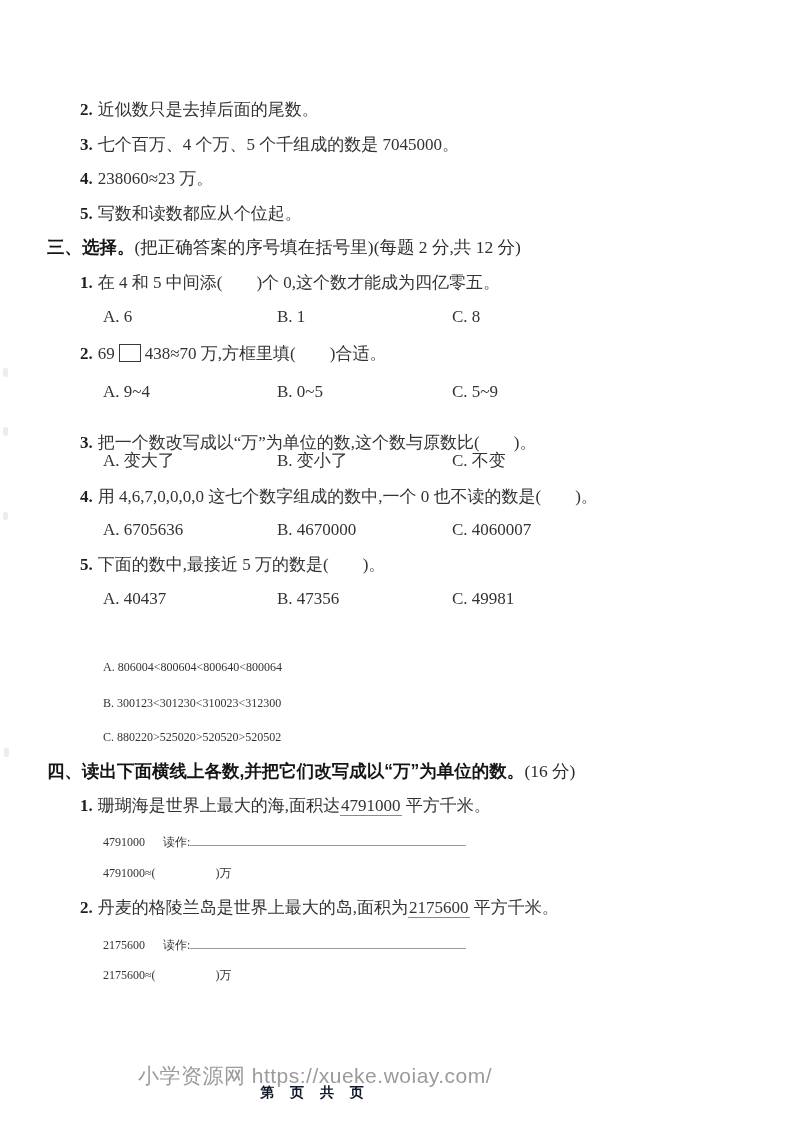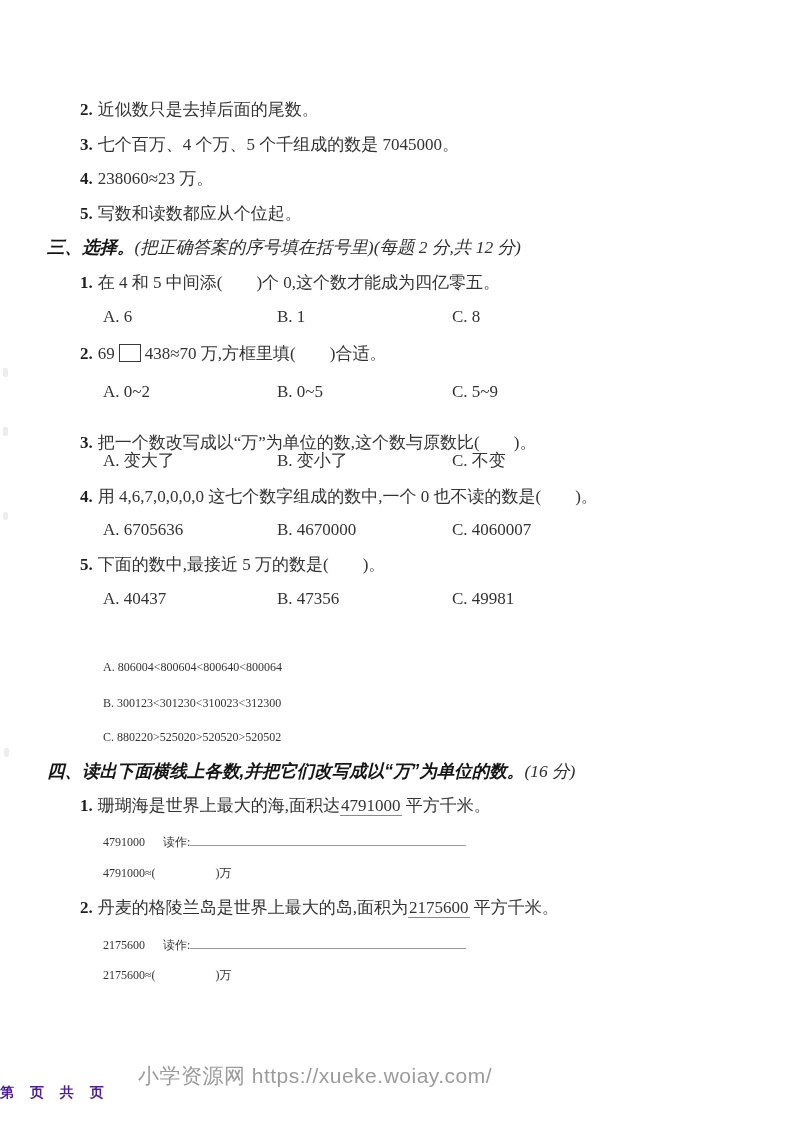--- a/index.html
+++ b/index.html
@@ -7,21 +7,21 @@
     position:relative; width:630px; height:1122px; background:#ffffff;
     font-family:"Liberation Serif","DejaVu Serif",serif;
     color:#333333; overflow:hidden;
   }
   .row { position:absolute; left:80px; font-size:17px; line-height:22px; white-space:nowrap; }
   .qnum { font-weight:bold; color:#1f1f1f; margin-right:5px; }
   .jbracket { position:absolute; left:611px; top:0; color:#444444; }
   .judge-line { width:713px; }
   .sec-title {
     position:absolute; left:47px; font-size:17.5px; line-height:23px; white-space:nowrap;
-    font-family:"Liberation Sans","DejaVu Sans",sans-serif; font-weight:bold; color:#151515;font-style:italic;
+    font-family:"Liberation Sans","DejaVu Sans",sans-serif; font-weight:bold; color:#151515;
   }
   .sec-sub { font-weight:normal; font-family:"Liberation Serif","DejaVu Serif",serif; color:#2e2e2e; }
   .opt-row { position:absolute; left:103px; font-size:17px; line-height:22px; white-space:nowrap; }
   .optA { display:inline-block; width:174px; }
   .optB { display:inline-block; width:175px; }
   .sub-row { position:absolute; left:103px; font-size:12px; line-height:22px; white-space:nowrap; }
   .blankbox {
     display:inline-block; width:20px; height:16px; border:1.6px solid #3a3a3a;
     vertical-align:-3px; margin:0 4px;
   }
@@ -30,23 +30,23 @@
   .blankline {
     display:inline-block; width:276px; height:14px;
     border-bottom:1.6px solid #9a9a9a; vertical-align:baseline;
   }
   .footer-site {
     position:absolute; left:0; width:100%; text-align:center; top:1062px;
     font-family:"Liberation Sans","DejaVu Sans",sans-serif;
     font-size:21px; color:#9b9b9b; letter-spacing:0.5px;
   }
   .footer-page {
-    position:absolute; left:0; width:100%; top:1084px;
+    position:absolute; left:0; width:100%; text-align:center; top:1084px;
     font-family:"Liberation Sans","DejaVu Sans",sans-serif;
-    font-size:14px; color:#4c1d95; font-weight:bold; letter-spacing:6px;
+    font-size:14px; color:#0f172a; font-weight:bold; letter-spacing:6px;
   }
   .smudge { position:absolute; background:#ededed; border-radius:2px; }
 </style>
 </head>
 <body>
 
 <div class="page">
 
   <div class="row judge-line" style="top:99px">
     <span class="qnum">2.</span><span>近似数只是去掉后面的尾数。</span>
@@ -73,21 +73,21 @@
     <span class="qnum">1.</span><span>在 4 和 5 中间添(　　)个 0,这个数才能成为四亿零五。</span>
   </div>
   <div class="opt-row" style="top:306px">
     <span class="optA">A. 6</span><span class="optB">B. 1</span><span>C. 8</span>
   </div>
 
   <div class="row" style="top:343px">
     <span class="qnum">2.</span><span>69</span><span class="blankbox"></span><span>438≈70 万,方框里填(　　)合适。</span>
   </div>
   <div class="opt-row" style="top:381px">
-    <span class="optA">A. 0~2</span><span class="optB">B. 0~5</span><span>C. 5~9</span>
+    <span class="optA">A. 9~4</span><span class="optB">B. 0~5</span><span>C. 5~9</span>
   </div>
 
   <div class="row" style="top:432px">
     <span class="qnum">3.</span><span>把一个数改写成以“万”为单位的数,这个数与原数比(　　)。</span>
   </div>
   <div class="opt-row" style="top:450px">
     <span class="optA">A. 变大了</span><span class="optB">B. 变小了</span><span>C. 不变</span>
   </div>
 
   <div class="row" style="top:486px">

